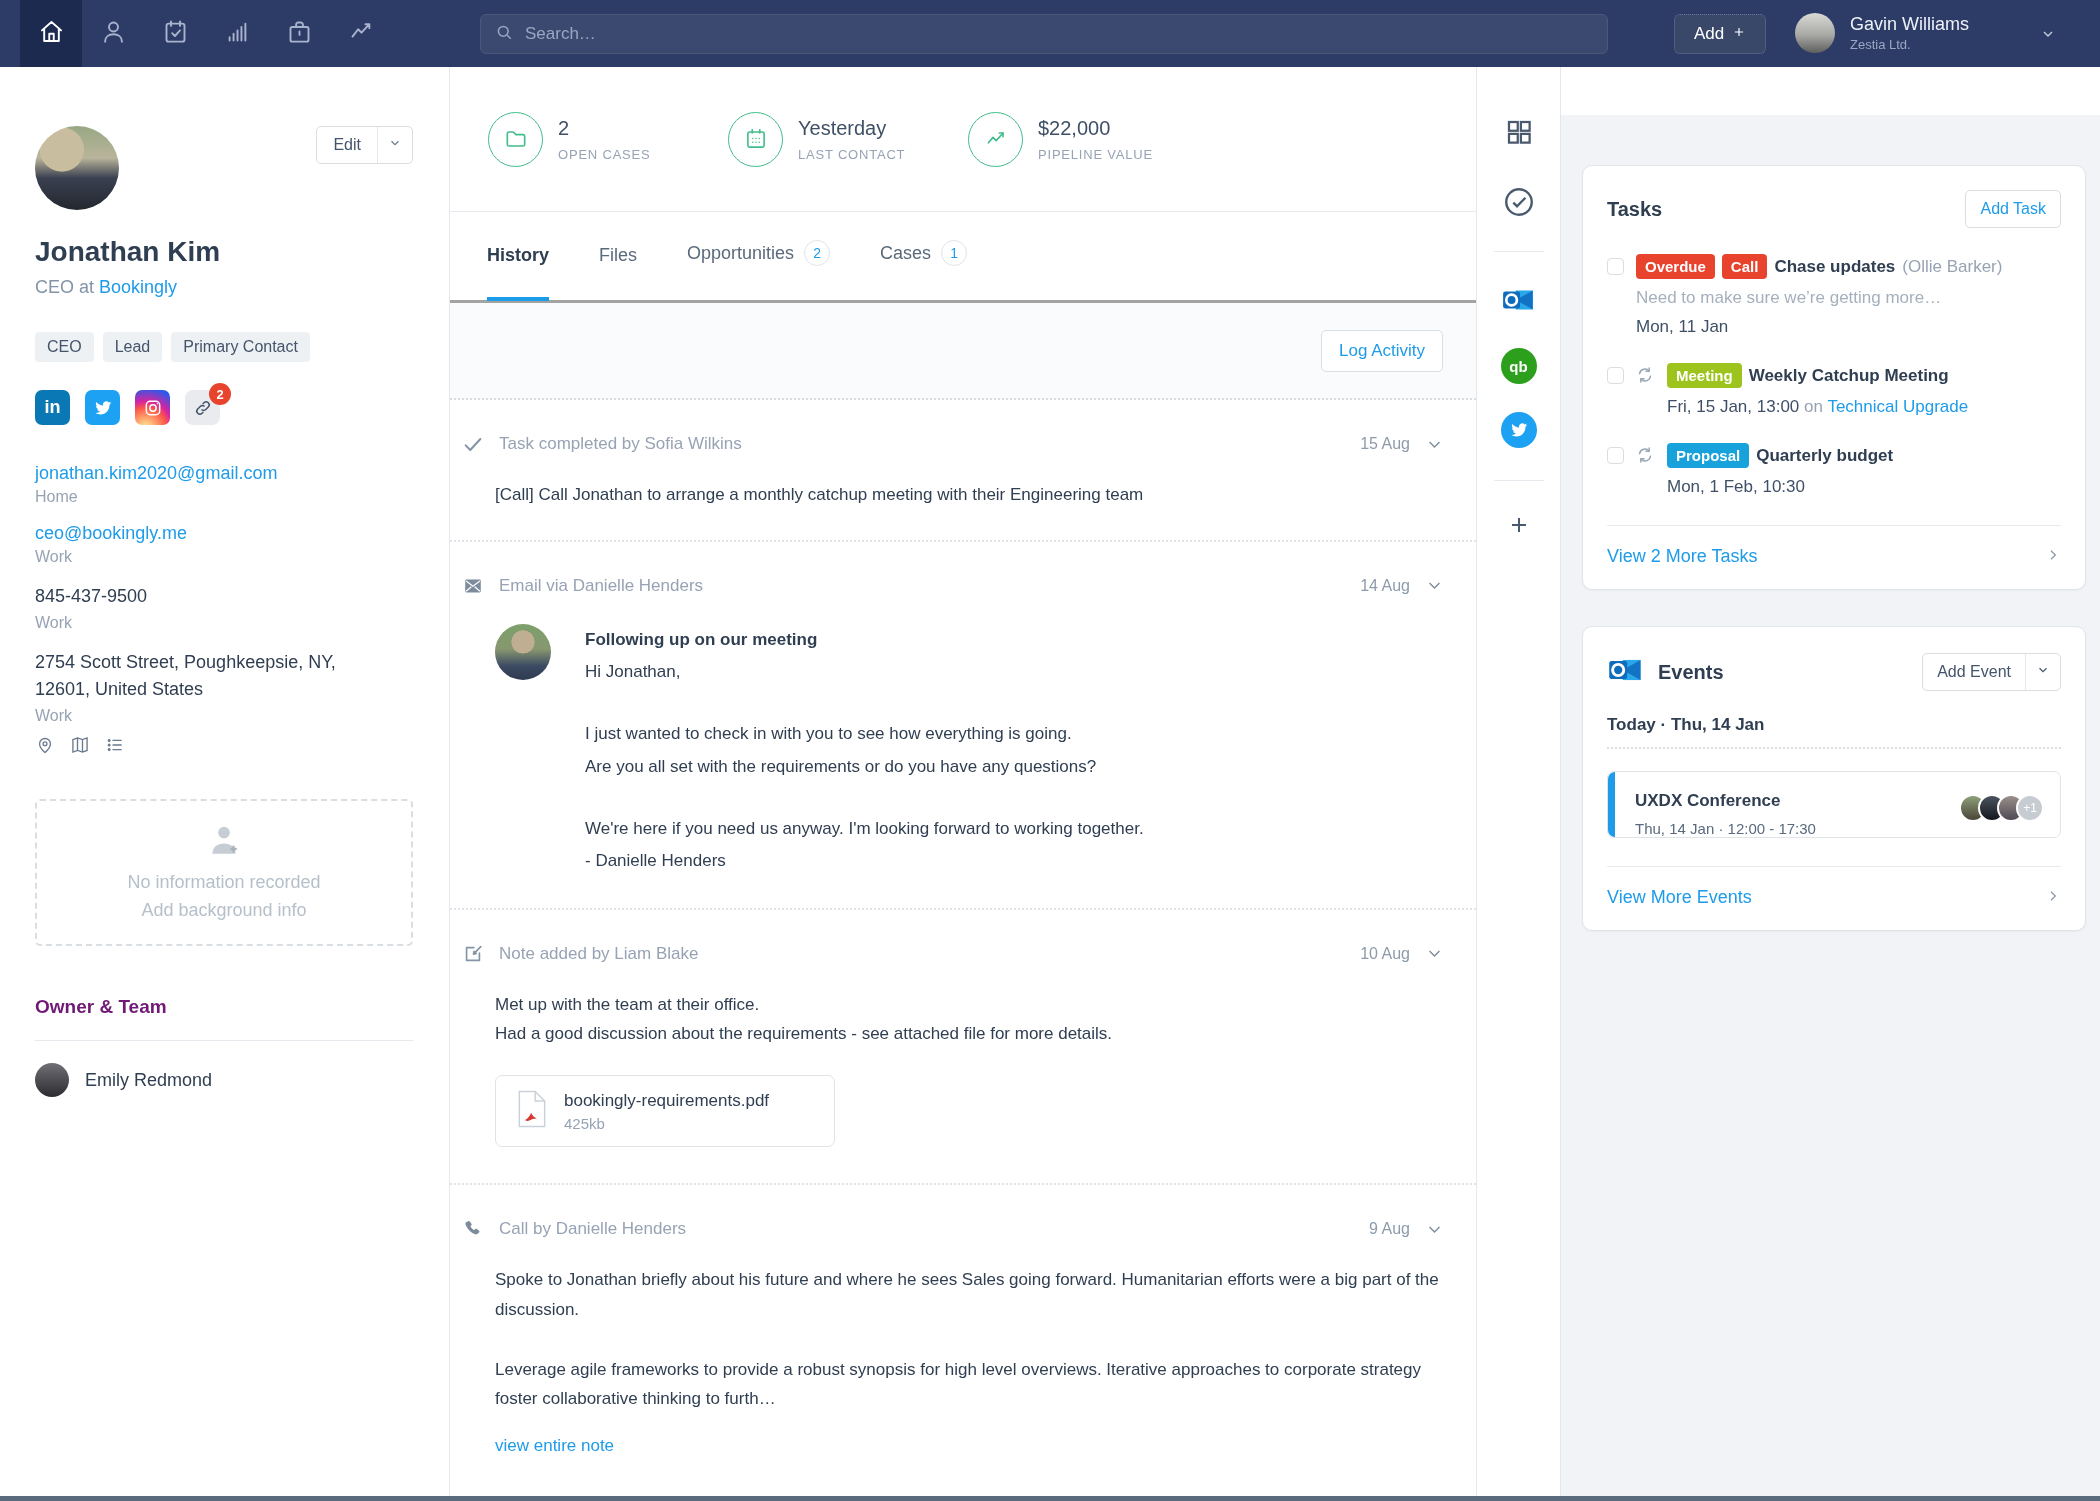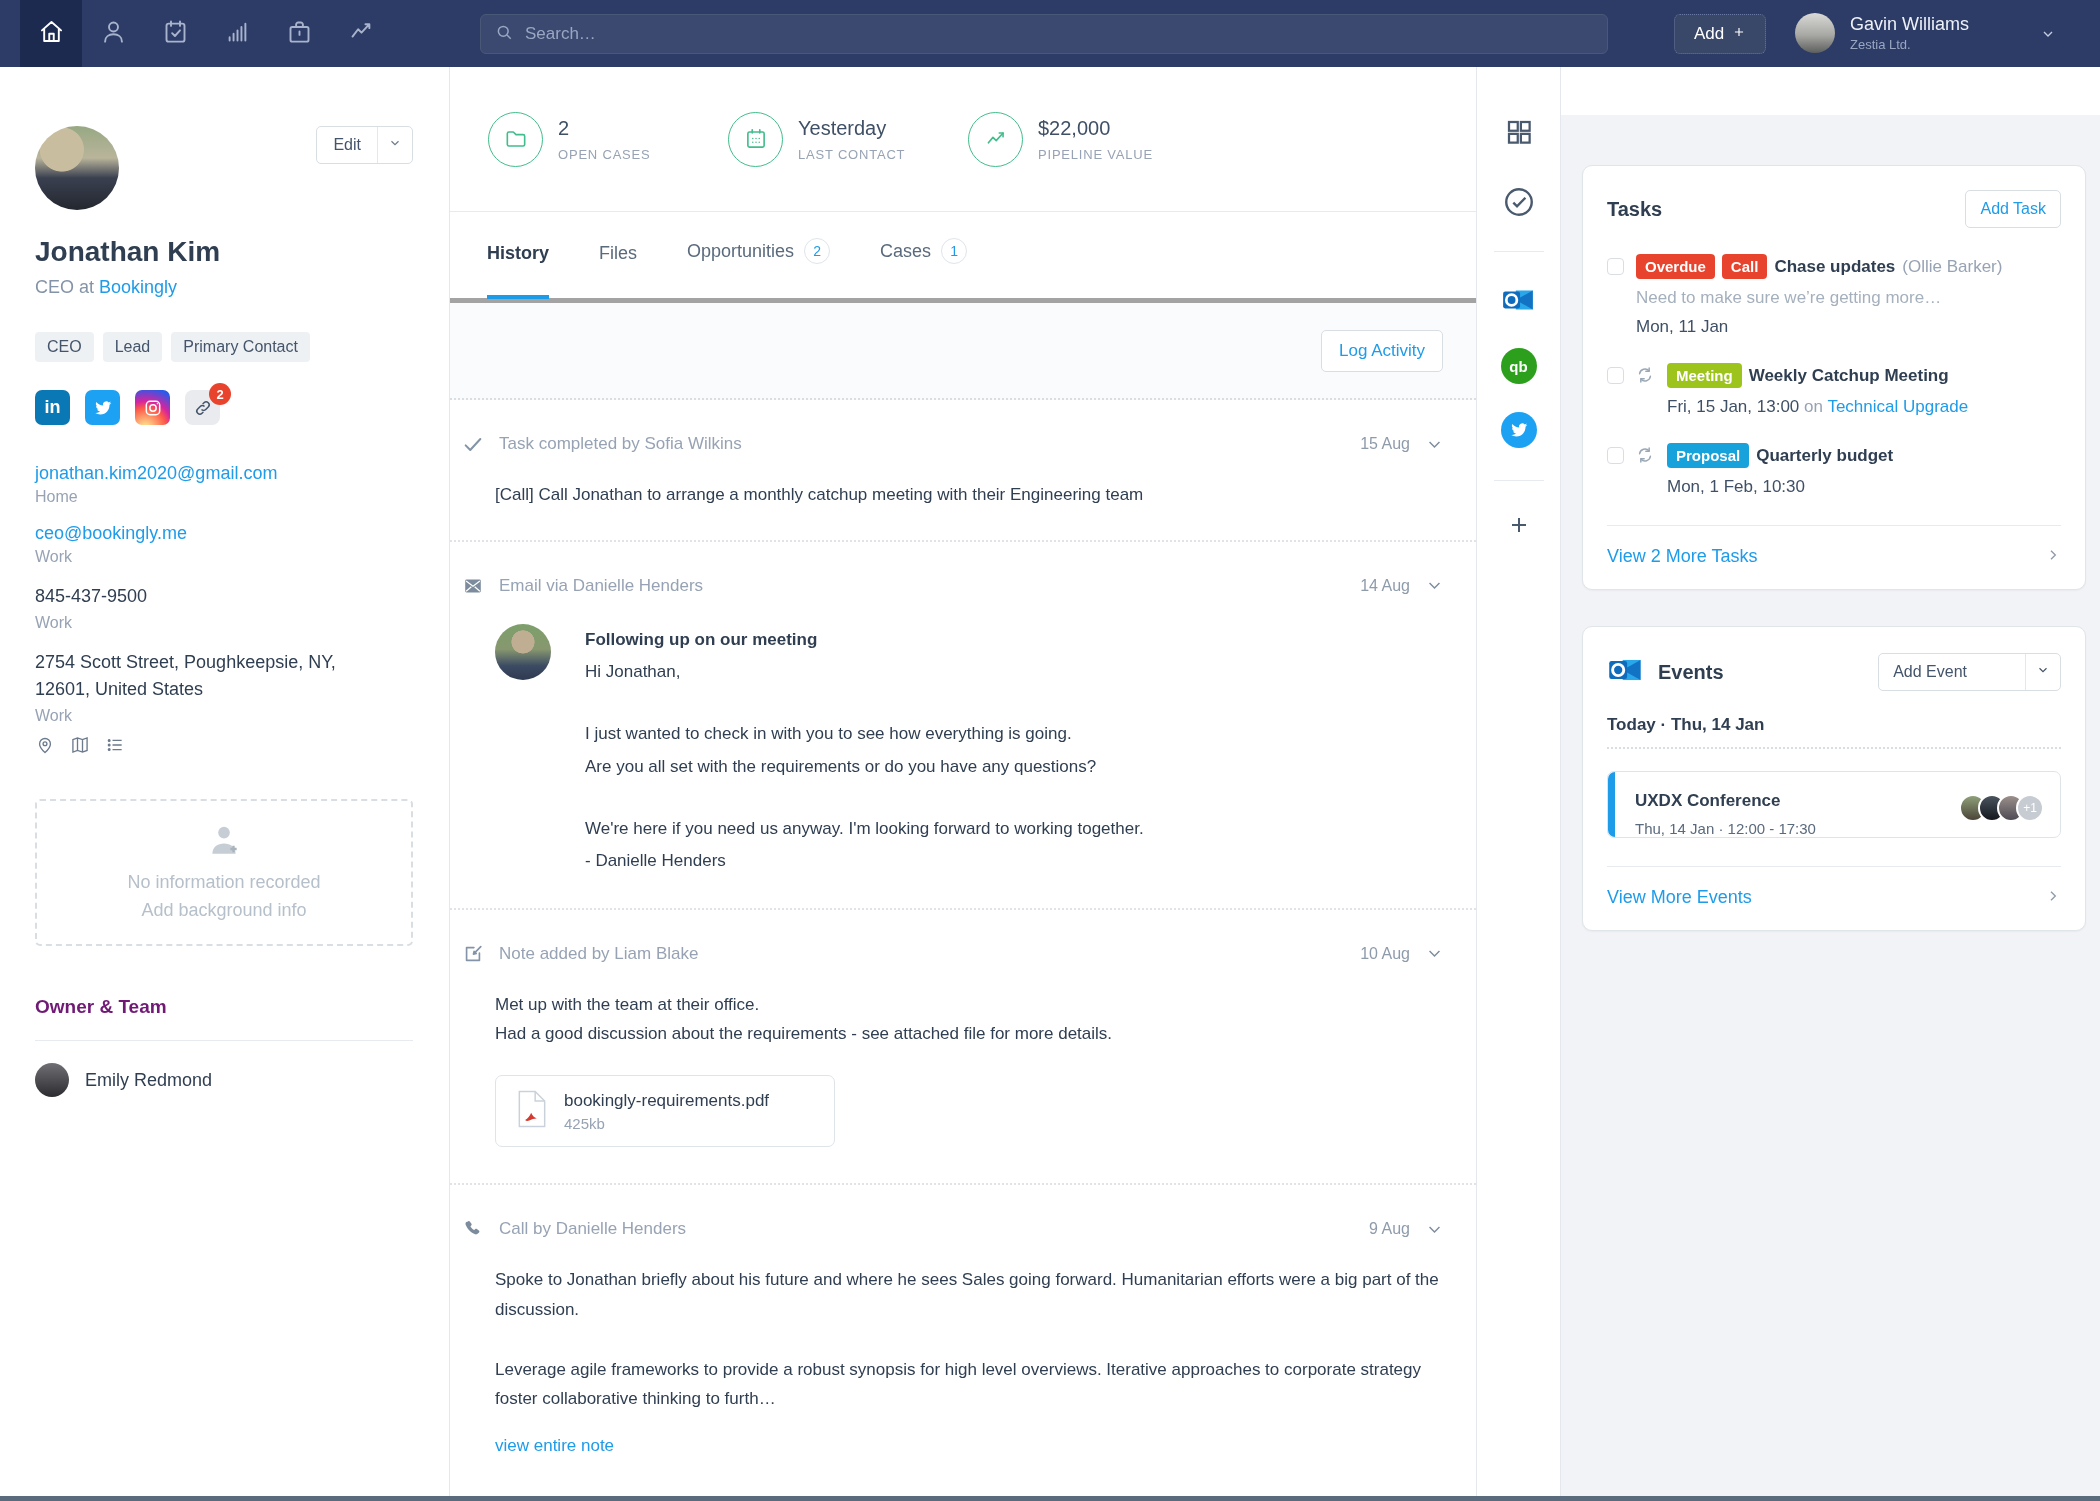--- a/index.html
+++ b/index.html
@@ -86,21 +86,21 @@
 
   
   .stats { height:145px; border-bottom:1px solid #e7eaee; display:flex; align-items:center; padding-left:38px; }
   .stat { width:240px; display:flex; align-items:center; }
   .stat-circ { width:55px; height:55px; border:1.6px solid #42bd8c; border-radius:50%;
     display:flex; align-items:center; justify-content:center; flex:0 0 auto; }
   .stat-circ svg { width:26px; height:26px; stroke:#42bd8c; stroke-width:1.5; fill:none; stroke-linecap:round; stroke-linejoin:round; }
   .stat-txt { margin-left:15px; }
   .stat-val { font-size:20px; color:#3f5066; }
   .stat-lab { font-size:13px; letter-spacing:0.8px; color:#97a3b4; margin-top:7px; }
-  .tabs { height:91px; border-bottom:5px solid #a3a3a3; display:flex; align-items:flex-end; padding-left:37px; }
+  .tabs { height:91px; border-bottom:3px solid #a3a3a3; display:flex; align-items:flex-end; padding-left:37px; }
   .tab { position:relative; margin-right:50px; padding-bottom:34px; font-size:18px; color:#5a6a7d;
     display:flex; align-items:center; cursor:pointer; }
   .tab.active { color:#2f3e51; font-weight:bold; }
   .tab.active::after { content:""; position:absolute; left:0; right:0; bottom:-1px; height:4px; background:#1c9be8; }
   .tab-badge { margin-left:10px; width:26px; height:26px; border:1px solid #dfe5ea; border-radius:50%;
     font-size:14px; font-weight:normal; color:#1e9be9; display:flex; align-items:center; justify-content:center; background:#fff; }
   .log-strip { height:97px; background:#fafbfd; border-bottom:2px dotted #d9dee3; display:flex;
     align-items:center; justify-content:flex-end; padding-right:33px; }
   .log-btn { background:#fff; border:1px solid #d9dee3; border-radius:5px; padding:10px 17px;
     color:#1e9be9; font-size:17px; cursor:pointer; }
@@ -144,21 +144,21 @@
   .r-tw svg { width:20px; height:20px; fill:#fff; }
   .r-plus { margin-top:32px; } .r-plus svg { width:24px; height:24px; stroke:#4a5a6e; stroke-width:2; fill:none; }
 
   
   .card { width:504px; background:#fff; border:1px solid #e0e5e9; border-radius:10px;
     box-shadow:0 1px 2px rgba(0,0,0,0.04); padding:24px 24px 0 24px; }
   .card-head { display:flex; align-items:center; justify-content:space-between; }
   .card-title { font-size:20px; font-weight:bold; color:#2f3e51; }
   .mini-btn { background:#fff; border:1px solid #d9dee3; border-radius:5px; padding:9px 14px;
     color:#1e9be9; font-size:16px; cursor:pointer; }
-  .split-btn { display:flex; border:1px solid #d9dee3; border-radius:5px; overflow:hidden; background:#fff; cursor:pointer;gap:44px; }
+  .split-btn { display:flex; border:1px solid #d9dee3; border-radius:5px; overflow:hidden; background:#fff; cursor:pointer; }
   .split-btn .sb-main { padding:9px 14px; font-size:16px; color:#44546a; }
   .split-btn .sb-caret { padding:9px 10px; border-left:1px solid #e4e8ec; display:flex; align-items:center; }
   .split-btn svg { width:14px; height:14px; stroke:#44546a; stroke-width:2; fill:none; }
   .task { display:flex; margin-top:26px; }
   .task .chk { width:17px; height:17px; border:1.5px solid #d9dee3; border-radius:4px; margin-top:4px;
     flex:0 0 auto; cursor:pointer; background:#fff; }
   .task .recur { margin:2px 0 0 11px; flex:0 0 auto; }
   .task .recur svg { width:20px; height:20px; stroke:#9aa7b5; stroke-width:1.8; fill:none; stroke-linecap:round; stroke-linejoin:round; }
   .task .t-body { margin-left:12px; }
   .t-line1 { display:flex; align-items:center; flex-wrap:wrap; gap:7px; }

